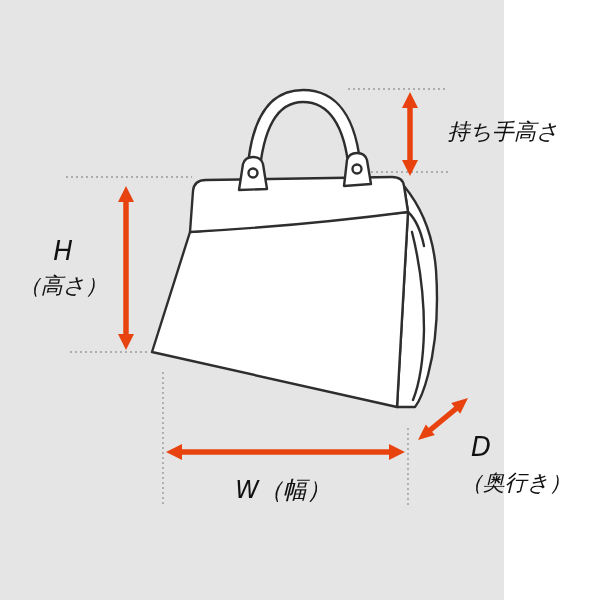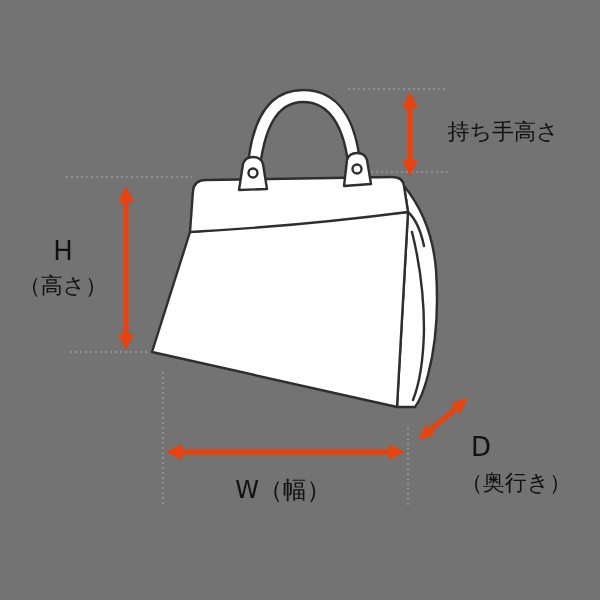--- a/index.html
+++ b/index.html
@@ -6,23 +6,24 @@
     margin: 0;
     padding: 0;
     background: #ffffff;
     width: 600px;
     height: 600px;
     overflow: hidden;
     font-family: "DejaVu Sans", sans-serif;
   }
   #stage {
     position: relative;
-    width: 600px;
+    width: 504px;
     height: 600px;
-    background: #737373;
+    background: #e5e5e5;
+    font-style: italic;
   }
   svg { display: block; }
   .dim-label {
     fill: #111111;
     font-family: "DejaVu Sans", sans-serif;
     font-weight: 500;
   }
   .lbl-24 { font-size: 24px; }
   .lbl-26 { font-size: 26px; }
   .lbl-22 { font-size: 22px; }

